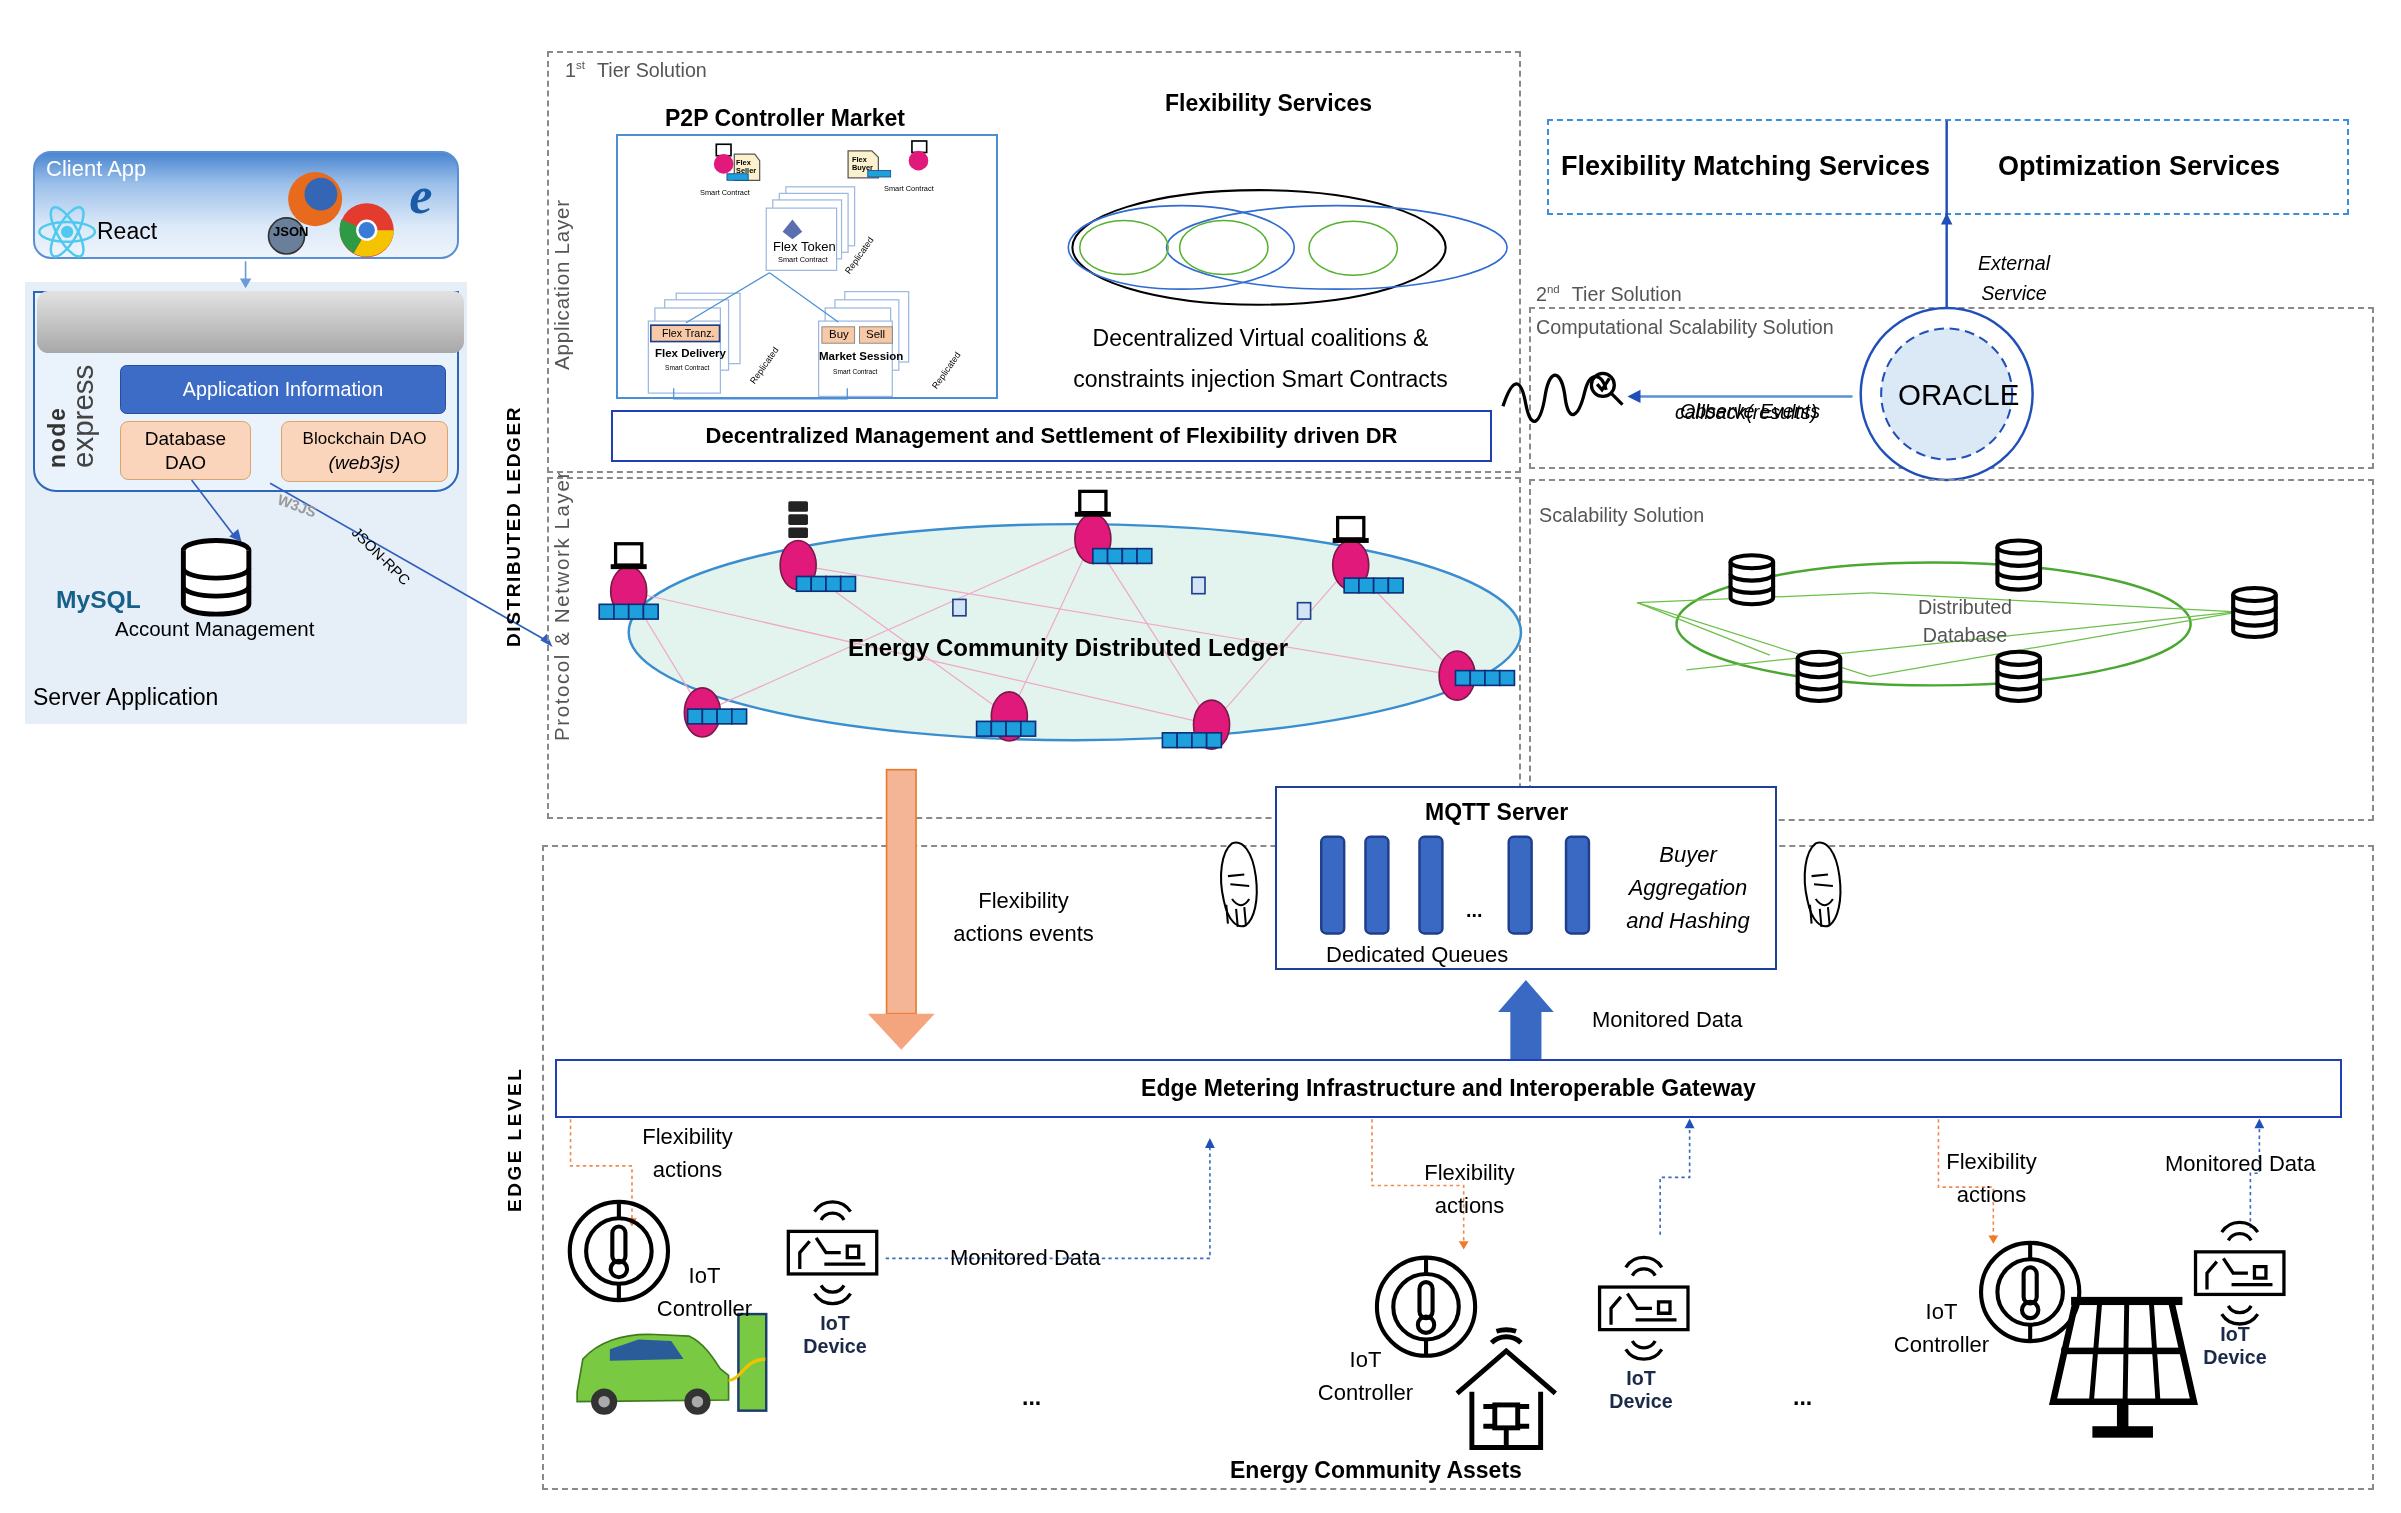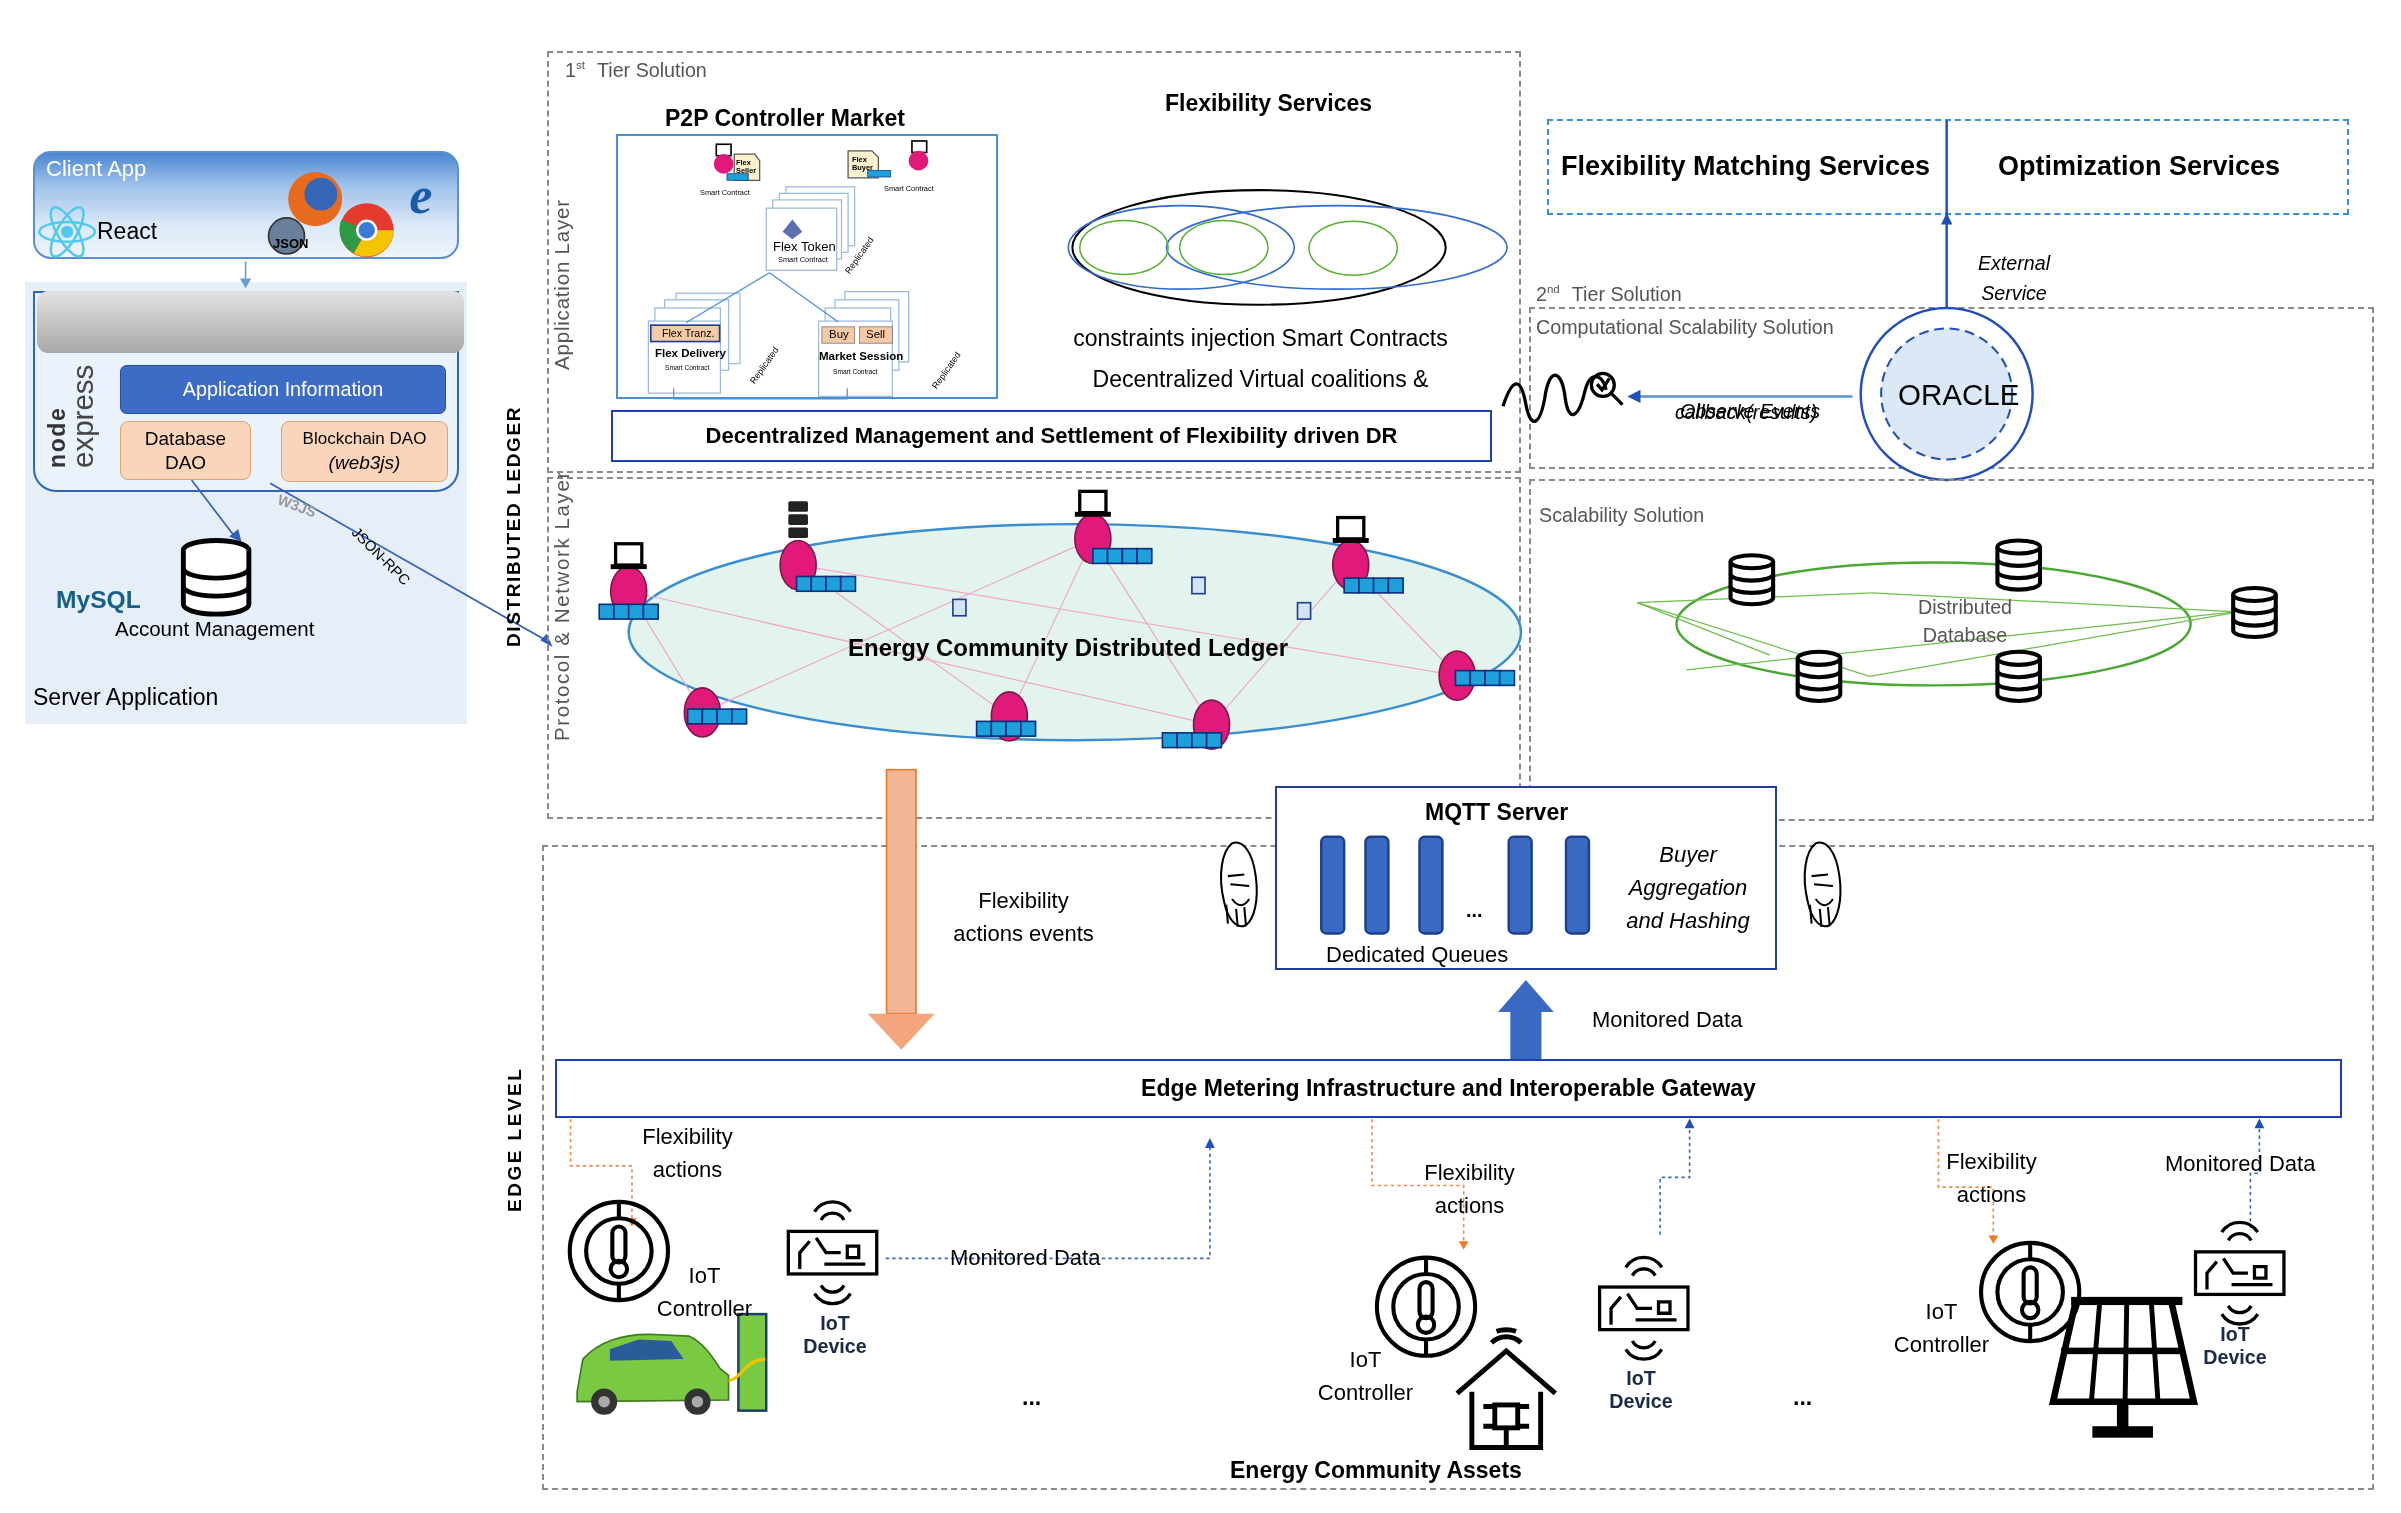--- a/index.html
+++ b/index.html
@@ -33,21 +33,21 @@
   <circle cx="350" cy="288" r="22" fill="#6a7f99" stroke="#333" stroke-width="2"></circle>
   <circle cx="385" cy="243" r="33" fill="#e86a1c"></circle>
   <circle cx="392" cy="237" r="20" fill="#3566b5"></circle>
   <circle cx="448" cy="281" r="33" fill="#e33b2e"></circle>
   <path d="M448 281 L481 281 A33 33 0 0 1 432 309 Z" fill="#f5c400"></path>
   <path d="M448 281 L432 309 A33 33 0 0 1 417 268 Z" fill="#2f9a46"></path>
   <circle cx="448" cy="281" r="13" fill="#fff"></circle>
     <circle cx="448" cy="281" r="10" fill="#3b7bd8"></circle>
   <text x="500" y="260" font-size="64" font-weight="bold" fill="#1a5ba8" font-family="Liberation Serif, serif" font-style="italic">e</text>
 </svg>
-<div class="lbl" style="left:273px;top:224px;font-size:13px;font-weight:bold;margin-top:12px;">JSON</div>
+<div class="lbl" style="left:273px;top:224px;font-size:13px;font-weight:bold;">JSON</div>
 
 <svg width="2401" height="1514" viewBox="0 0 2933 1849">
   <line x1="300" y1="319" x2="300" y2="345" stroke="#6b9bd6" stroke-width="2"></line>
   <polygon points="293,340 307,340 300,352" fill="#6b9bd6"></polygon>
 </svg>
 
 <div class="abs" style="left:33px;top:291px;width:426px;height:201px;border:2.5px solid #2d68b8;border-radius:0 0 23px 23px;background:#eaf2fb;box-sizing:border-box;"></div>
 <div class="abs" style="left:37px;top:291px;width:427px;height:62px;border-radius:11.5px;background:linear-gradient(#e2e2e2,#a8a8a8);"></div>
 <div class="vert b" style="left:44px;top:468px;font-size:23px;color:#333;letter-spacing:1.6px;">node</div>
 <div class="vert" style="left:66px;top:468px;font-size:29.5px;color:#444;">express</div>
@@ -160,22 +160,22 @@
 </div>
 <svg width="2401" height="1514" viewBox="0 0 2933 1849">
   <ellipse cx="1538" cy="302" rx="228" ry="70" fill="none" stroke="#000" stroke-width="2.5"></ellipse>
   <ellipse cx="1443" cy="302" rx="138" ry="51" fill="none" stroke="#2f6bd0" stroke-width="2"></ellipse>
   <ellipse cx="1633" cy="302" rx="208" ry="51" fill="none" stroke="#2f6bd0" stroke-width="2"></ellipse>
   <ellipse cx="1373" cy="302" rx="54" ry="33" fill="none" stroke="#55b030" stroke-width="1.8"></ellipse>
   <ellipse cx="1495" cy="302" rx="54" ry="33" fill="none" stroke="#55b030" stroke-width="1.8"></ellipse>
   <ellipse cx="1653" cy="303" rx="54" ry="33" fill="none" stroke="#55b030" stroke-width="1.8"></ellipse>
 </svg>
 <div class="abs ctr" style="left:1023px;top:318px;width:475px;font-size:23px;line-height:41px;">
+  <div>Decentralized  Virtual coalitions &amp;</div>
   <div>constraints injection Smart Contracts</div>
-  <div>Decentralized  Virtual coalitions &amp;</div>
 </div>
 
 <div class="abs ctr b" style="left:611px;top:410px;width:881px;height:52px;border:2.5px solid #1f3fb5;box-sizing:border-box;font-size:22px;line-height:47px;">
   <span>Decentralized Management and Settlement of Flexibility driven DR</span>
 </div>
 
 <div class="abs" style="left:1547px;top:119px;width:802px;height:96px;border:2.5px dashed #3a8ee0;box-sizing:border-box;"></div>
 <div class="lbl b" style="left:1561px;top:151px;font-size:27px;">Flexibility Matching Services</div>
 <div class="lbl b" style="left:1998px;top:151px;font-size:27px;">Optimization Services</div>
 <svg width="2401" height="1514" viewBox="0 0 2933 1849">

